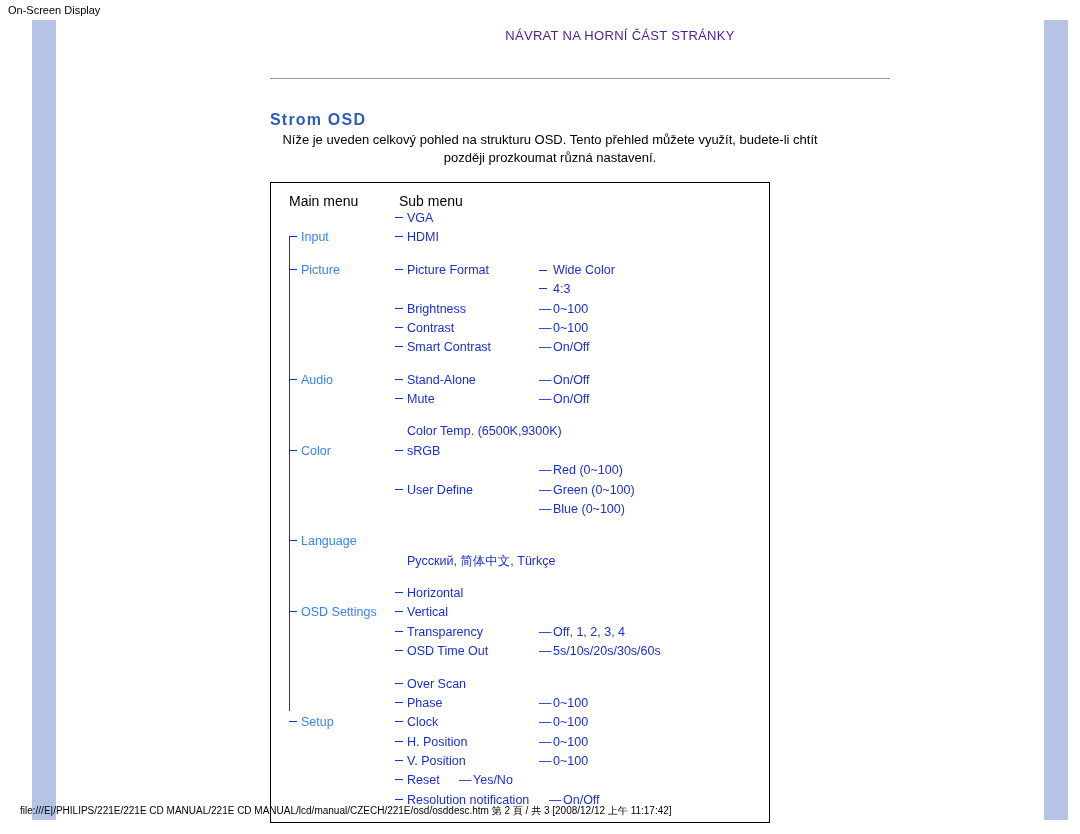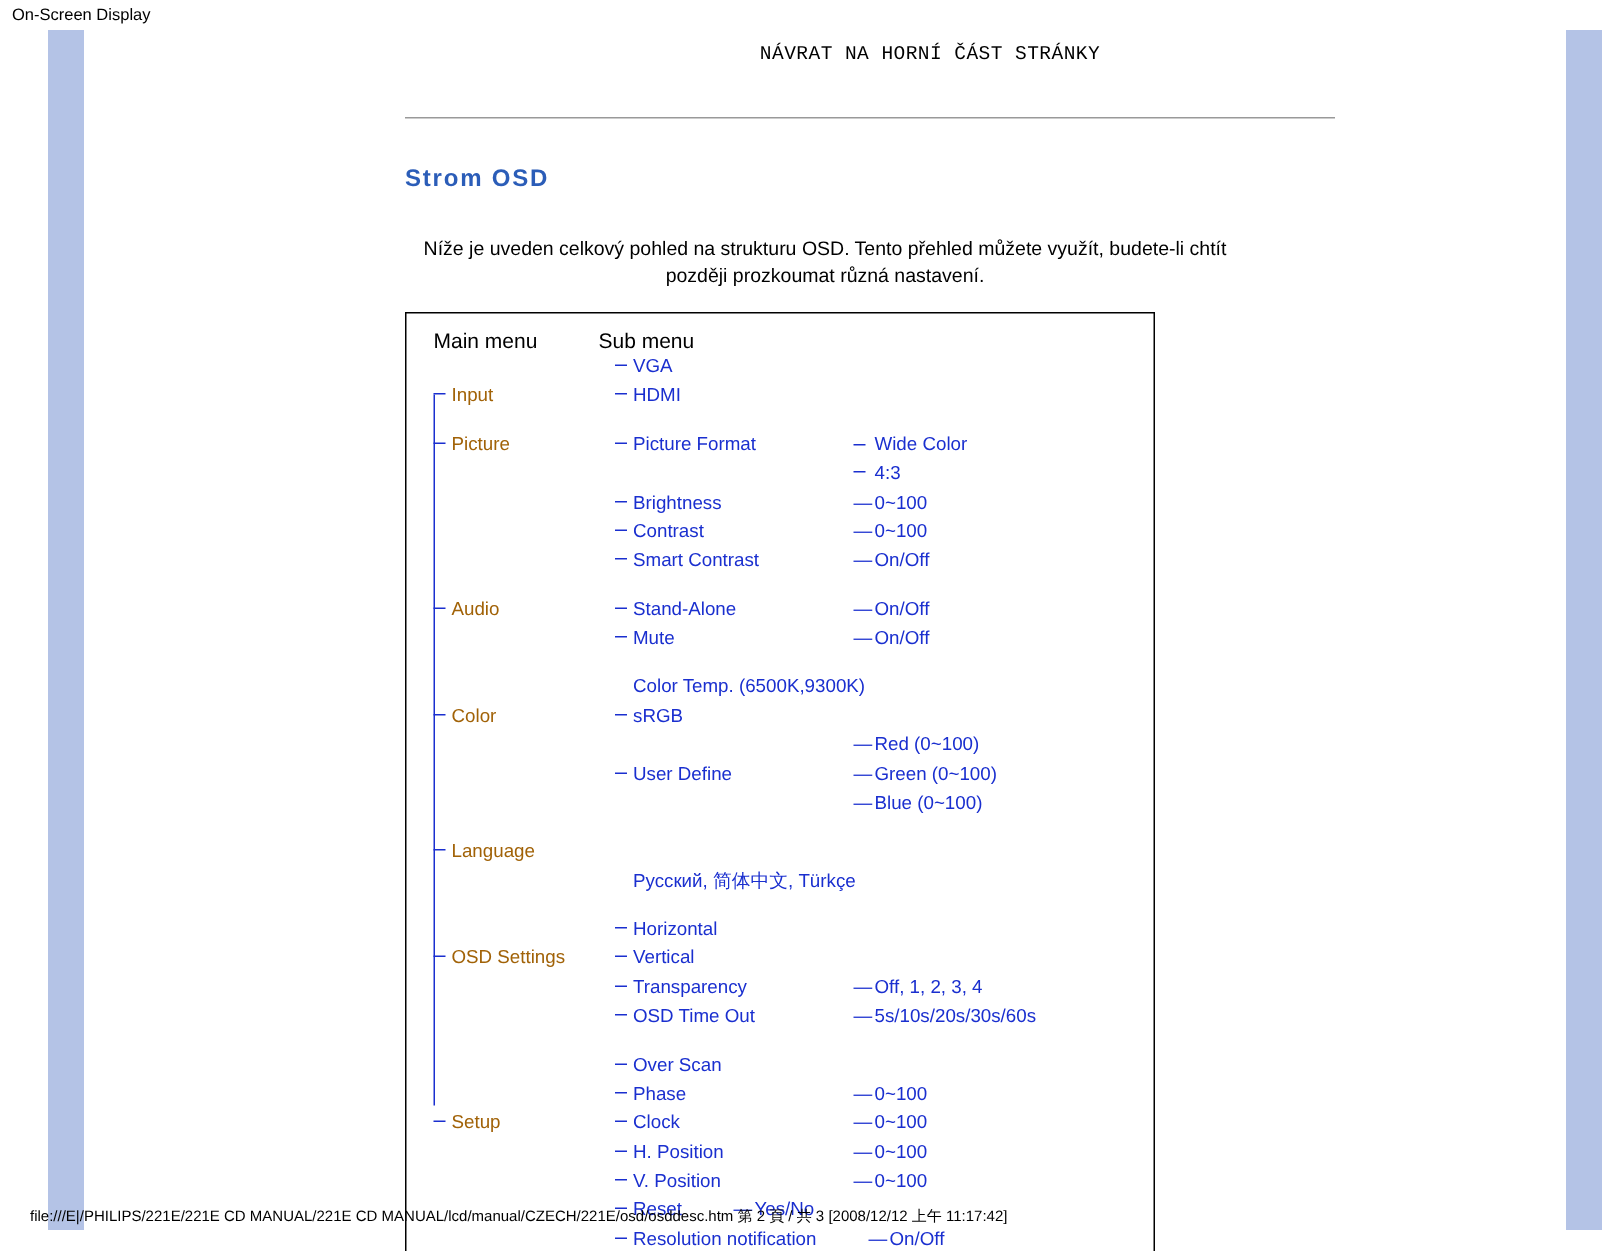--- a/index.html
+++ b/index.html
@@ -33,39 +33,38 @@
 
   .content {
     position: absolute;
     left: 270px;
     top: 6px;
     width: 700px;
   }
 
   .back-top-wrap { text-align: center; }
   a.back-top {
-    color: #000000;
+    color: #4c1d95;
     font-size: 13px;
     text-decoration: none;
     letter-spacing: 0.3px;
-    font-family: Liberation Mono, monospace;
   }
 
   hr.rule {
     border: none;
     border-top: 1px solid #999;
     margin: 34px 0 0 0;
     width: 620px;
   }
 
   h2.section {
     color: #2b5db8;
     font-size: 16px;
     letter-spacing: 1.2px;
-    margin: 32px 0 28px 0;
+    margin: 32px 0 2px 0;
     font-weight: bold;
   }
 
   p.intro {
     font-size: 13px;
     line-height: 1.35;
     color: #000;
     margin: 0 0 16px 0;
     width: 560px;
     text-align: center;
@@ -86,25 +85,25 @@
     color: #000;
     font-size: 14px;
   }
   .col-heads .c1 { width: 110px; }
   .col-heads .c2 { }
 
   .tree {
     line-height: 1.55;
     font-size: 12.5px;
   }
-  .row { display: flex; align-items: flex-start; gap: 15px; }
+  .row { display: flex; align-items: flex-start; }
   .c-left {
     width: 104px;
     flex: 0 0 104px;
-    color: #a16207;
+    color: #3b82f6;
     box-sizing: border-box;
     padding-left: 12px;
     text-align: left;
     position: relative;
   }
   .c-left::before {
     content: "";
     position: absolute;
     left: 0; top: 8px;
     width: 8px; height: 1px;

